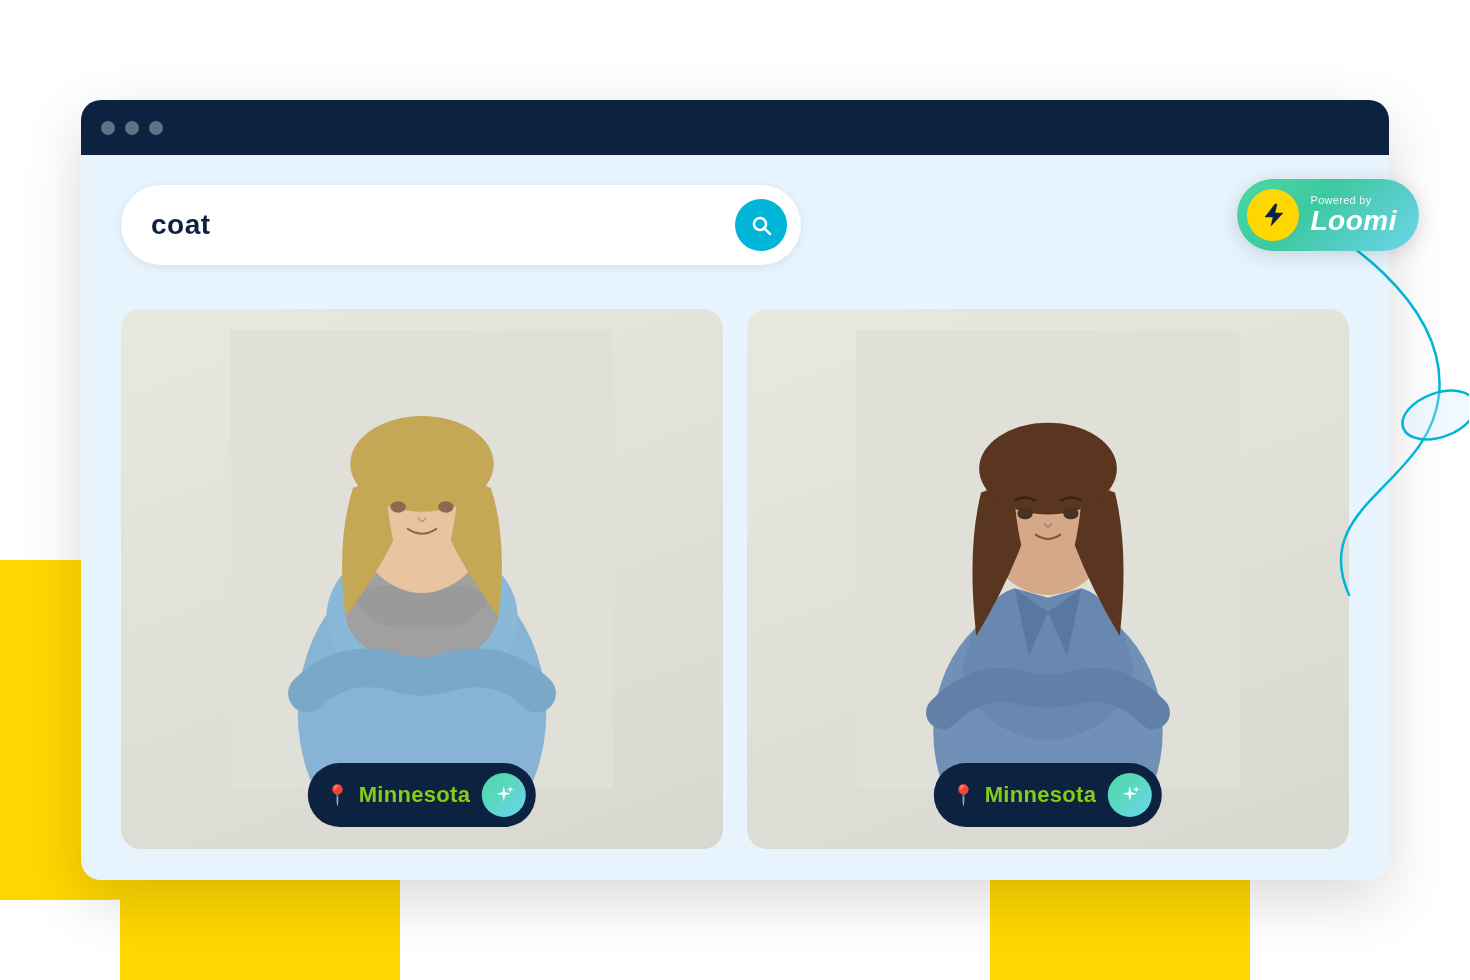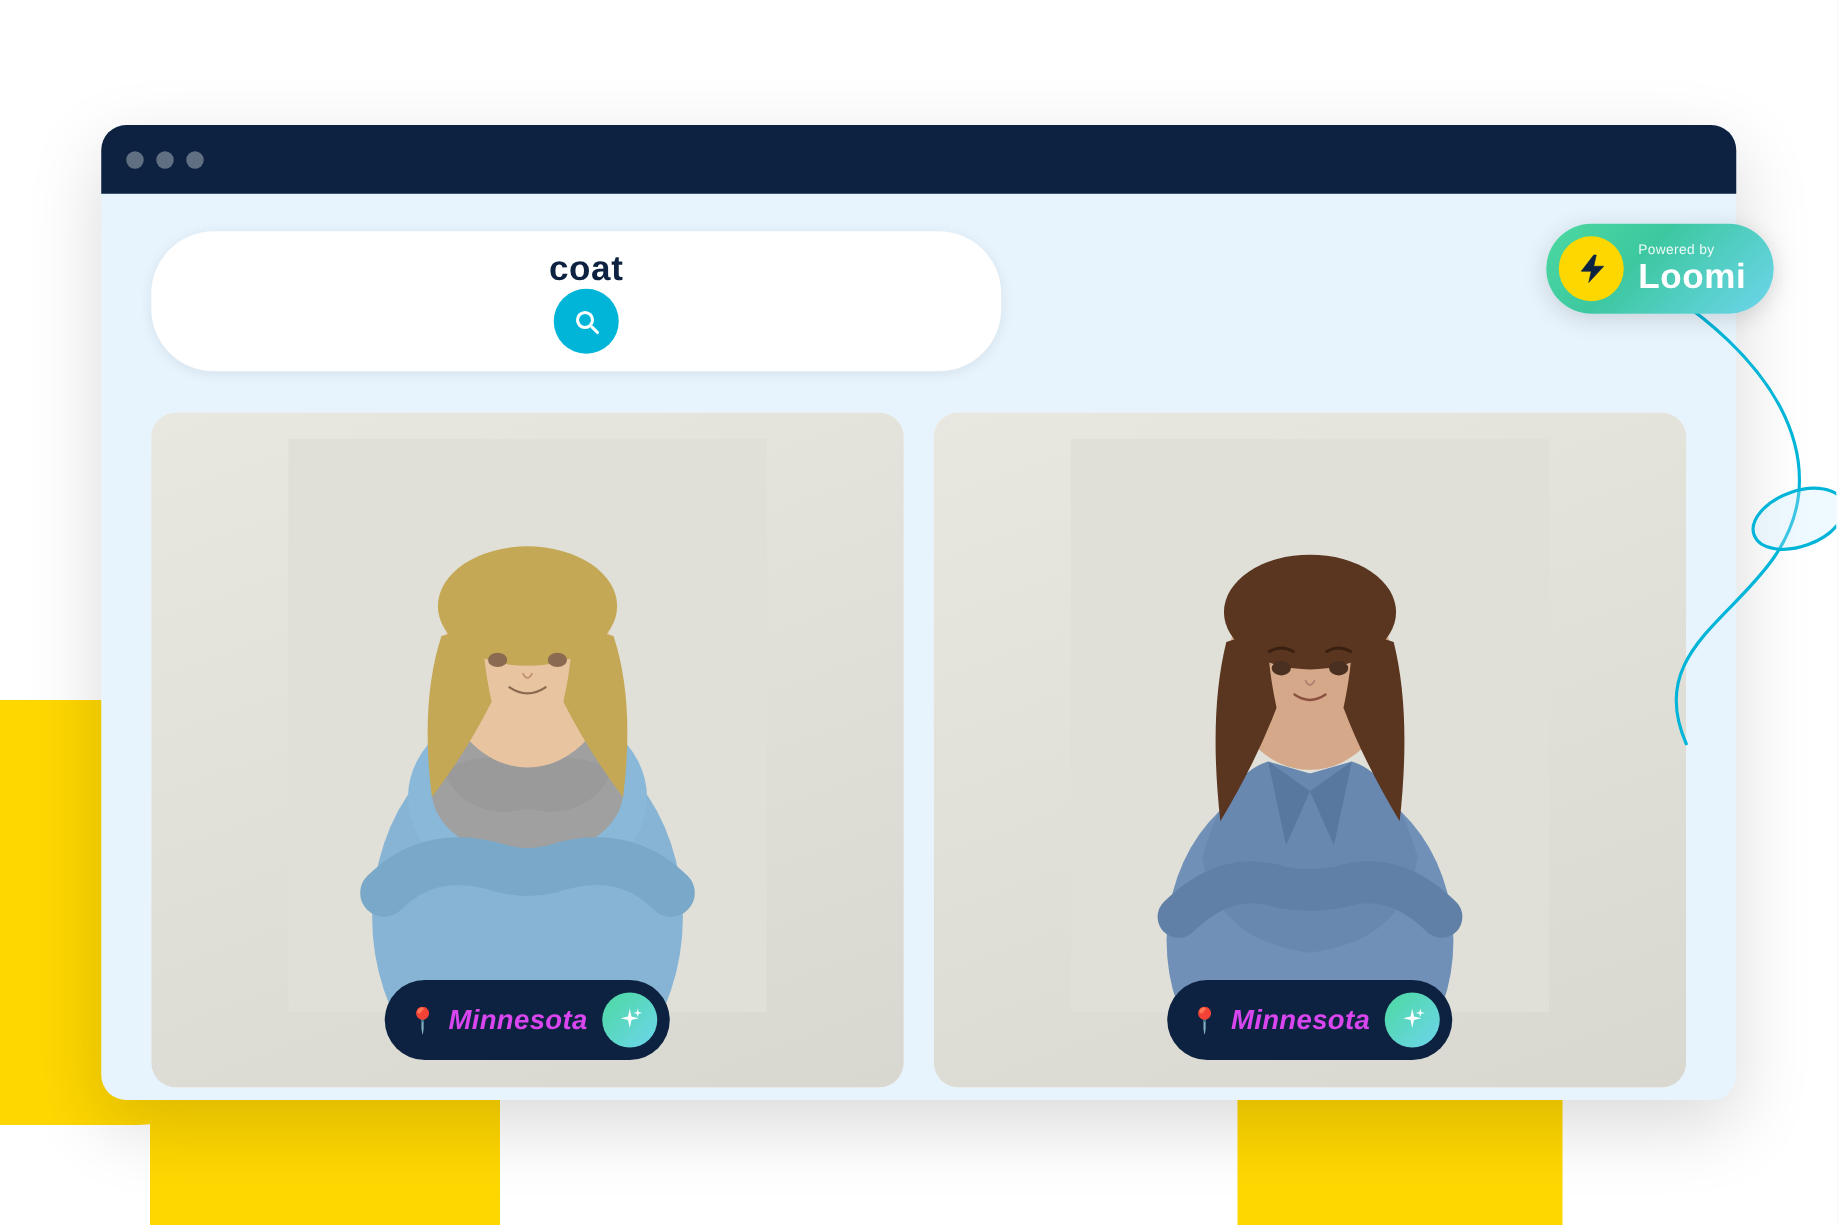--- a/index.html
+++ b/index.html
@@ -86,22 +86,21 @@
 
     
     .search-bar {
       background: #ffffff;
       border-radius: 50px;
       display: flex;
       align-items: center;
       padding: 14px 14px 14px 30px;
       width: 680px;
       box-shadow: 0 2px 10px rgba(0,0,0,0.08);
-      margin-bottom: 33px;
-      flex-direction: column;
+      margin-bottom: 44px;
     }
 
     .search-text {
       flex: 1;
       font-size: 28px;
       font-weight: 700;
       color: #0d2240;
       letter-spacing: 0.5px;
     }
 
@@ -166,20 +165,21 @@
       font-weight: 400;
       letter-spacing: 0.3px;
     }
 
     .loomi-brand {
       font-size: 28px;
       font-weight: 700;
       color: #ffffff;
       line-height: 1.1;
       letter-spacing: 0.5px;
+      font-style: italic;
     }
 
     
     .curve-line {
       position: absolute;
       top: 60px;
       right: -80px;
       z-index: 5;
     }
 
@@ -248,23 +248,22 @@
     }
 
     .location-icon {
       color: #00b5d8;
       font-size: 20px;
     }
 
     .location-text {
       font-size: 22px;
       font-weight: 700;
-      color: #d946ef;
+      color: #84cc16;
       letter-spacing: 0.3px;
-      font-style: italic;
     }
 
     .location-sparkle {
       width: 44px;
       height: 44px;
       background: linear-gradient(135deg, #4cd9a0, #6dd5ed);
       border-radius: 50%;
       display: flex;
       align-items: center;
       justify-content: center;

